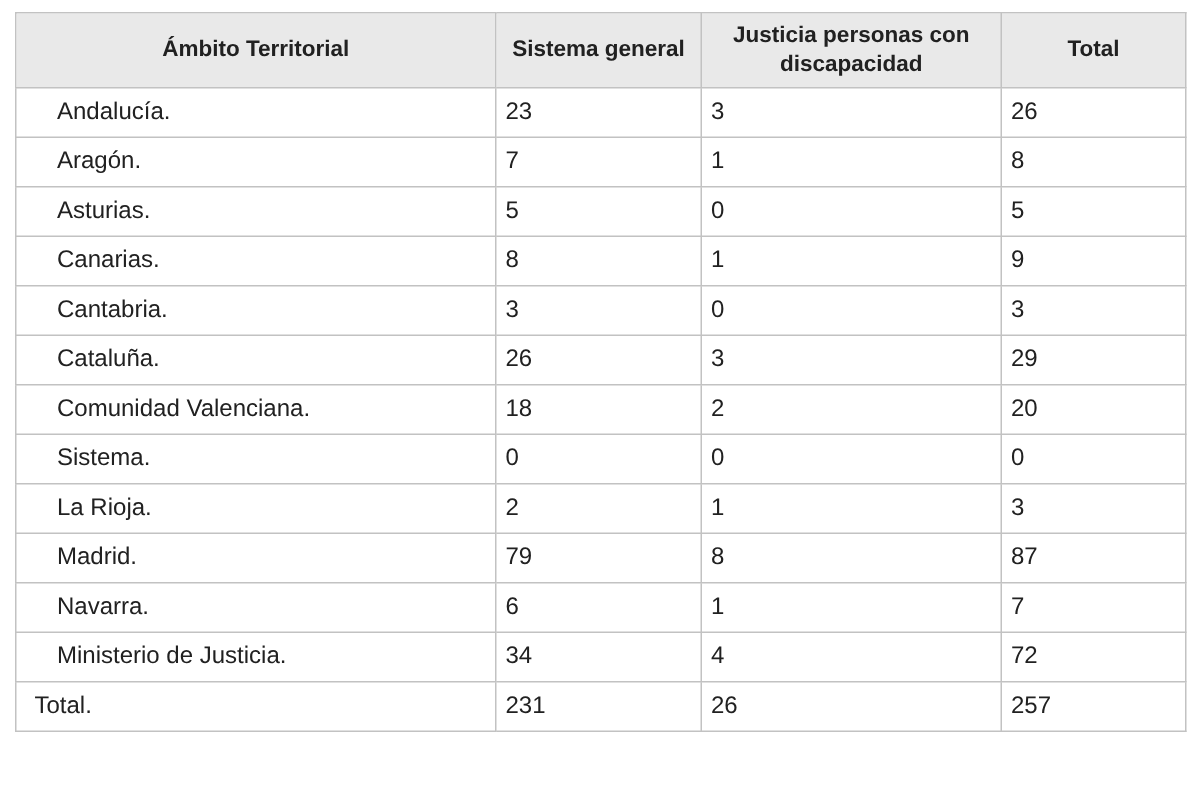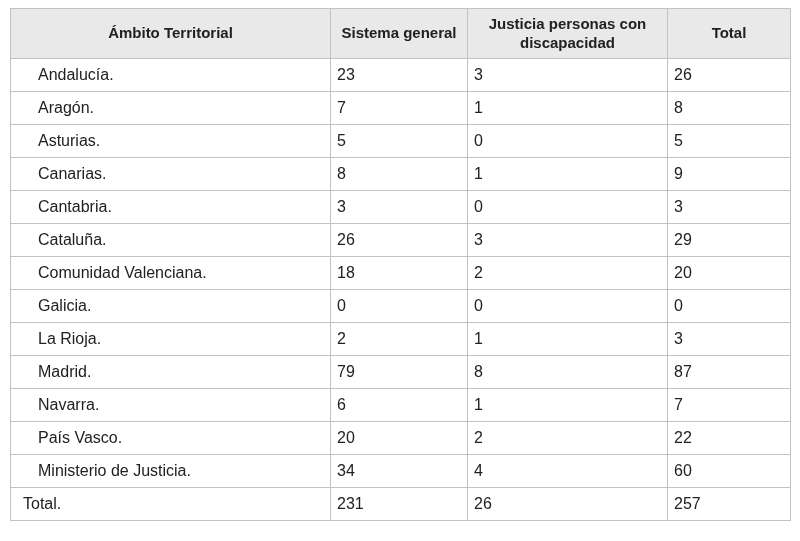--- a/index.html
+++ b/index.html
@@ -115,21 +115,21 @@
           <td class="num">3</td>
           <td class="num">29</td>
         </tr>
         <tr>
           <td class="territory">Comunidad Valenciana.</td>
           <td class="num">18</td>
           <td class="num">2</td>
           <td class="num">20</td>
         </tr>
         <tr>
-          <td class="territory">Galicia.</td>
+          <td class="territory">Sistema.</td>
           <td class="num">0</td>
           <td class="num">0</td>
           <td class="num">0</td>
         </tr>
         <tr>
           <td class="territory">La Rioja.</td>
           <td class="num">2</td>
           <td class="num">1</td>
           <td class="num">3</td>
         </tr>
@@ -139,30 +139,24 @@
           <td class="num">8</td>
           <td class="num">87</td>
         </tr>
         <tr>
           <td class="territory">Navarra.</td>
           <td class="num">6</td>
           <td class="num">1</td>
           <td class="num">7</td>
         </tr>
         <tr>
-          <td class="territory">País Vasco.</td>
-          <td class="num">20</td>
-          <td class="num">2</td>
-          <td class="num">22</td>
-        </tr>
-        <tr>
           <td class="territory">Ministerio de Justicia.</td>
           <td class="num">34</td>
           <td class="num">4</td>
-          <td class="num">60</td>
+          <td class="num">72</td>
         </tr>
         <tr class="footer-row">
           <td class="territory">Total.</td>
           <td class="num">231</td>
           <td class="num">26</td>
           <td class="num">257</td>
         </tr>
       </tbody>
   </table>
 </div>

